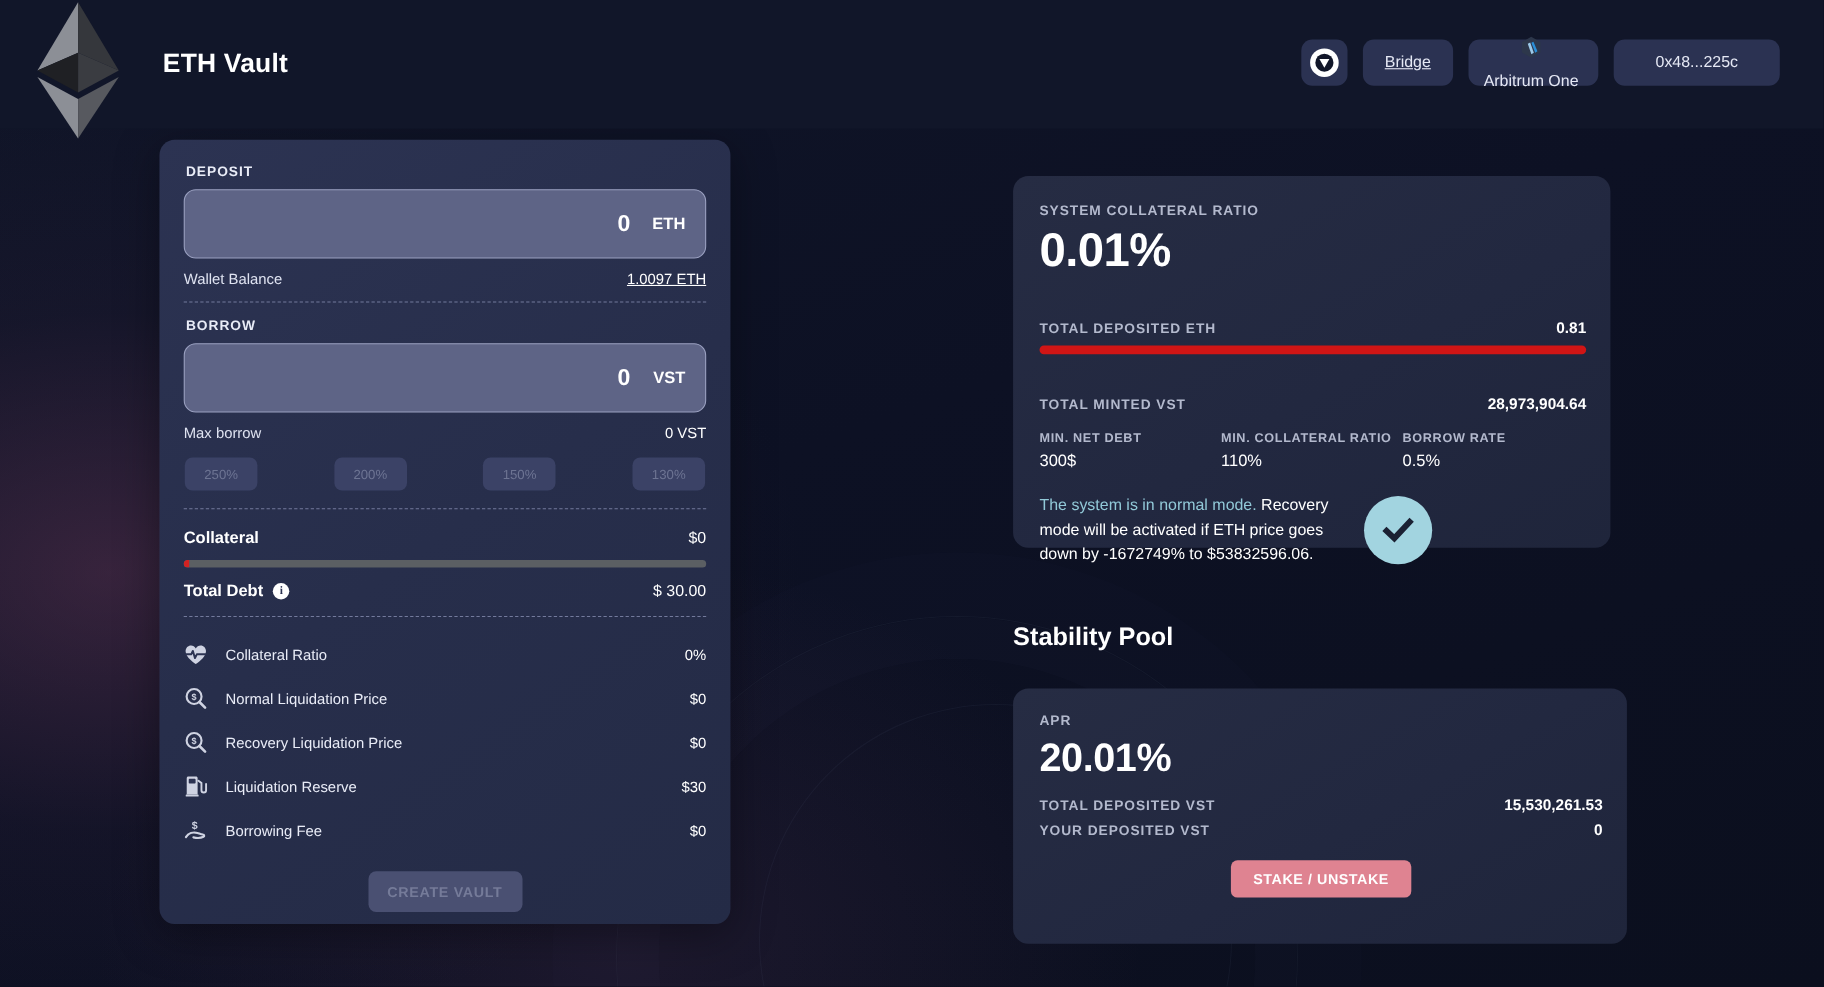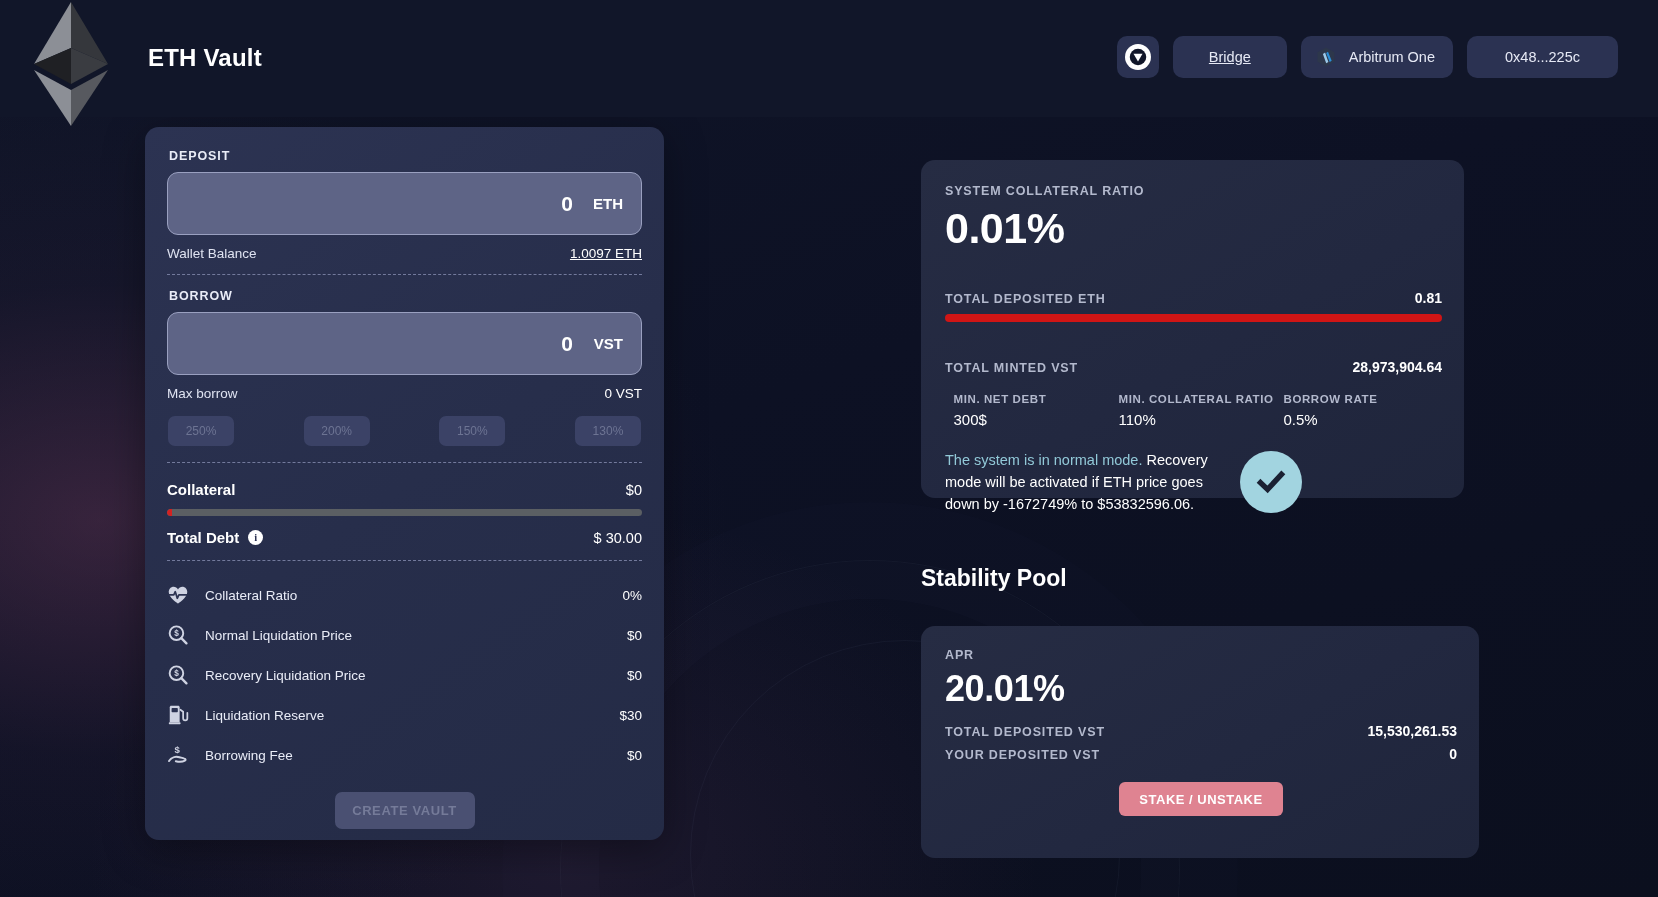--- a/index.html
+++ b/index.html
@@ -92,23 +92,23 @@
     display: flex;
     align-items: center;
     justify-content: center;
     color: #e6e9f5;
     font-size: 14.5px;
     cursor: pointer;
     border: none;
     font-family: "Liberation Sans", sans-serif;
   }
   .hbtn-icon { width: 42px; padding: 0; }
-  .hbtn-bridge { padding: 0 36px; }
+  .hbtn-bridge { padding: 0 20px; }
   .hbtn-bridge span { text-decoration: underline; }
-  .hbtn-net { padding: 0 18px 0 14px; gap: 12px; }
+  .hbtn-net { padding: 0 18px 0 14px; gap: 12px; flex-direction: column; }
   .hbtn-addr { padding: 0 38px; }
 
   .vesta-mark {
     width: 26px; height: 26px;
     border-radius: 50%;
     background: #ffffff;
     display: flex; align-items: center; justify-content: center;
   }
   .arb-mark { width: 22px; height: 22px; display: block; }
 
@@ -320,21 +320,20 @@
     margin-top: 8px;
     height: 8px;
     border-radius: 5px;
     background: #d01515;
   }
 
   .minirow {
     display: flex;
     margin-top: 18px;
     gap: 0;
-    justify-content: center;
   }
   .mini { }
   .mini:nth-child(1) { width: 165px; }
   .mini:nth-child(2) { width: 165px; }
   .mini:nth-child(3) { width: 150px; }
   .mini .mk { font-size: 11.5px; font-weight: bold; letter-spacing: 0.6px; color: #b3b9cd; }
   .mini .mv { font-size: 15px; color: #ffffff; margin-top: 6px; }
 
   .mode-wrap {
     display: flex;

